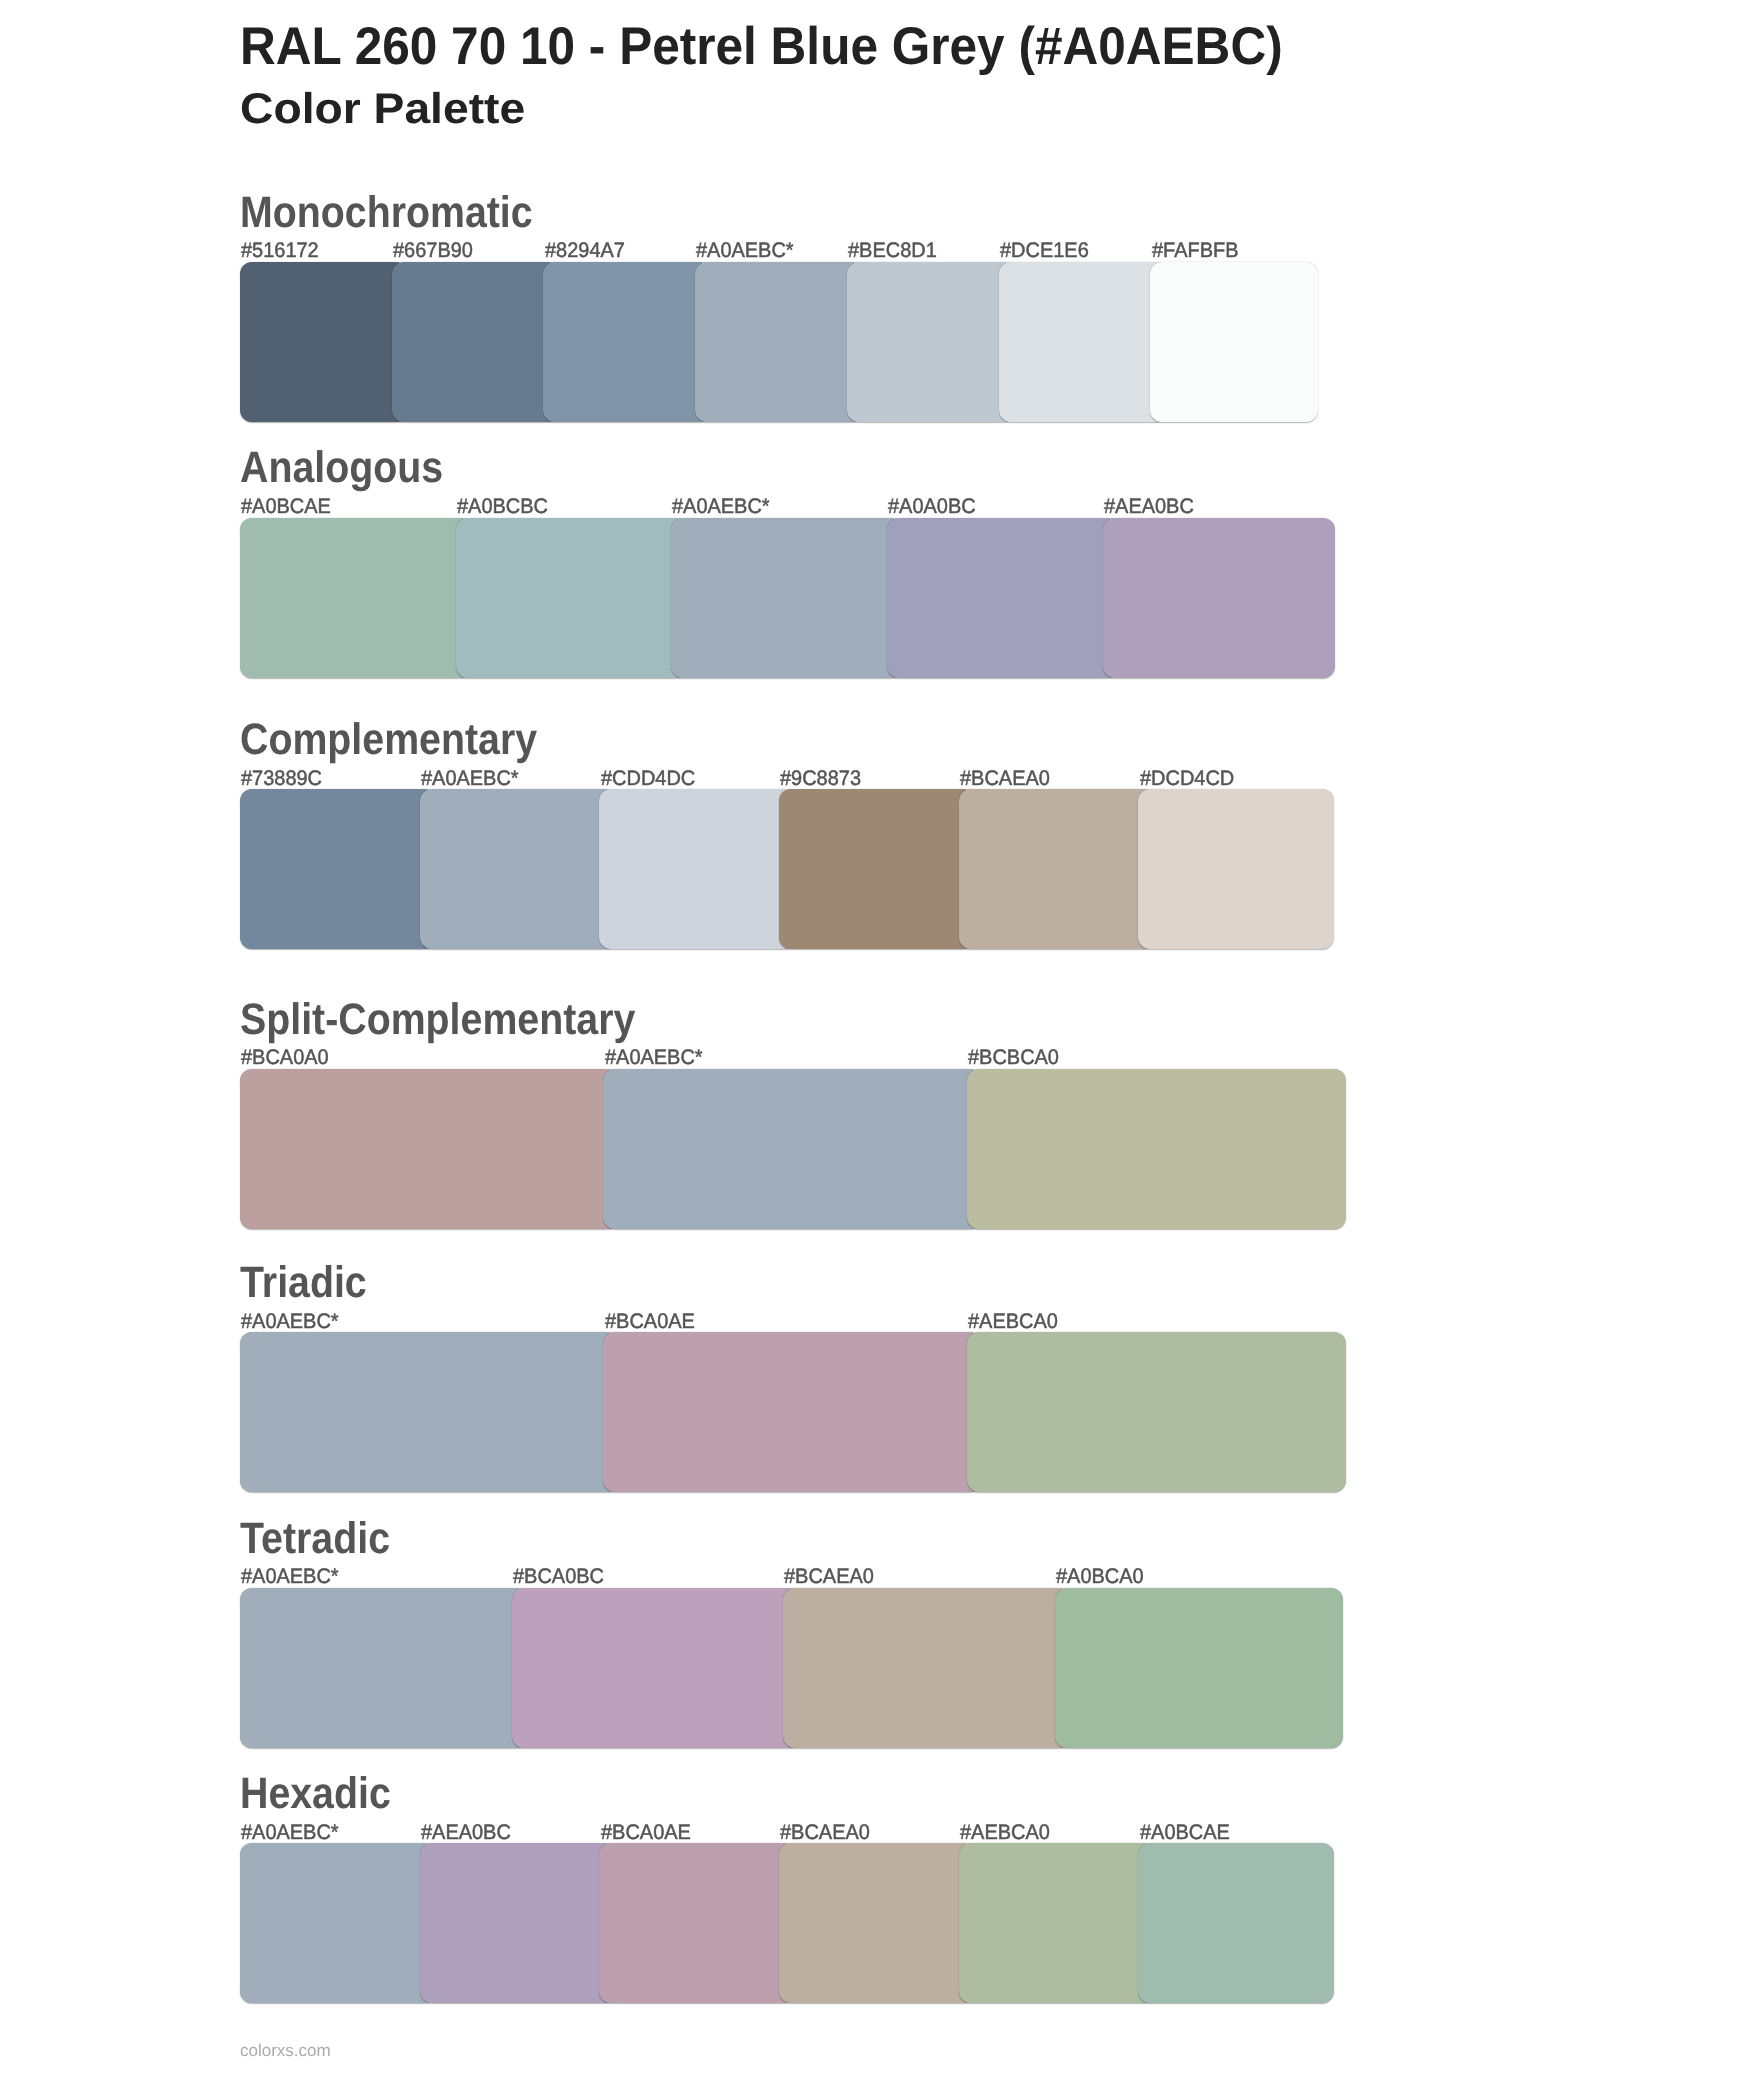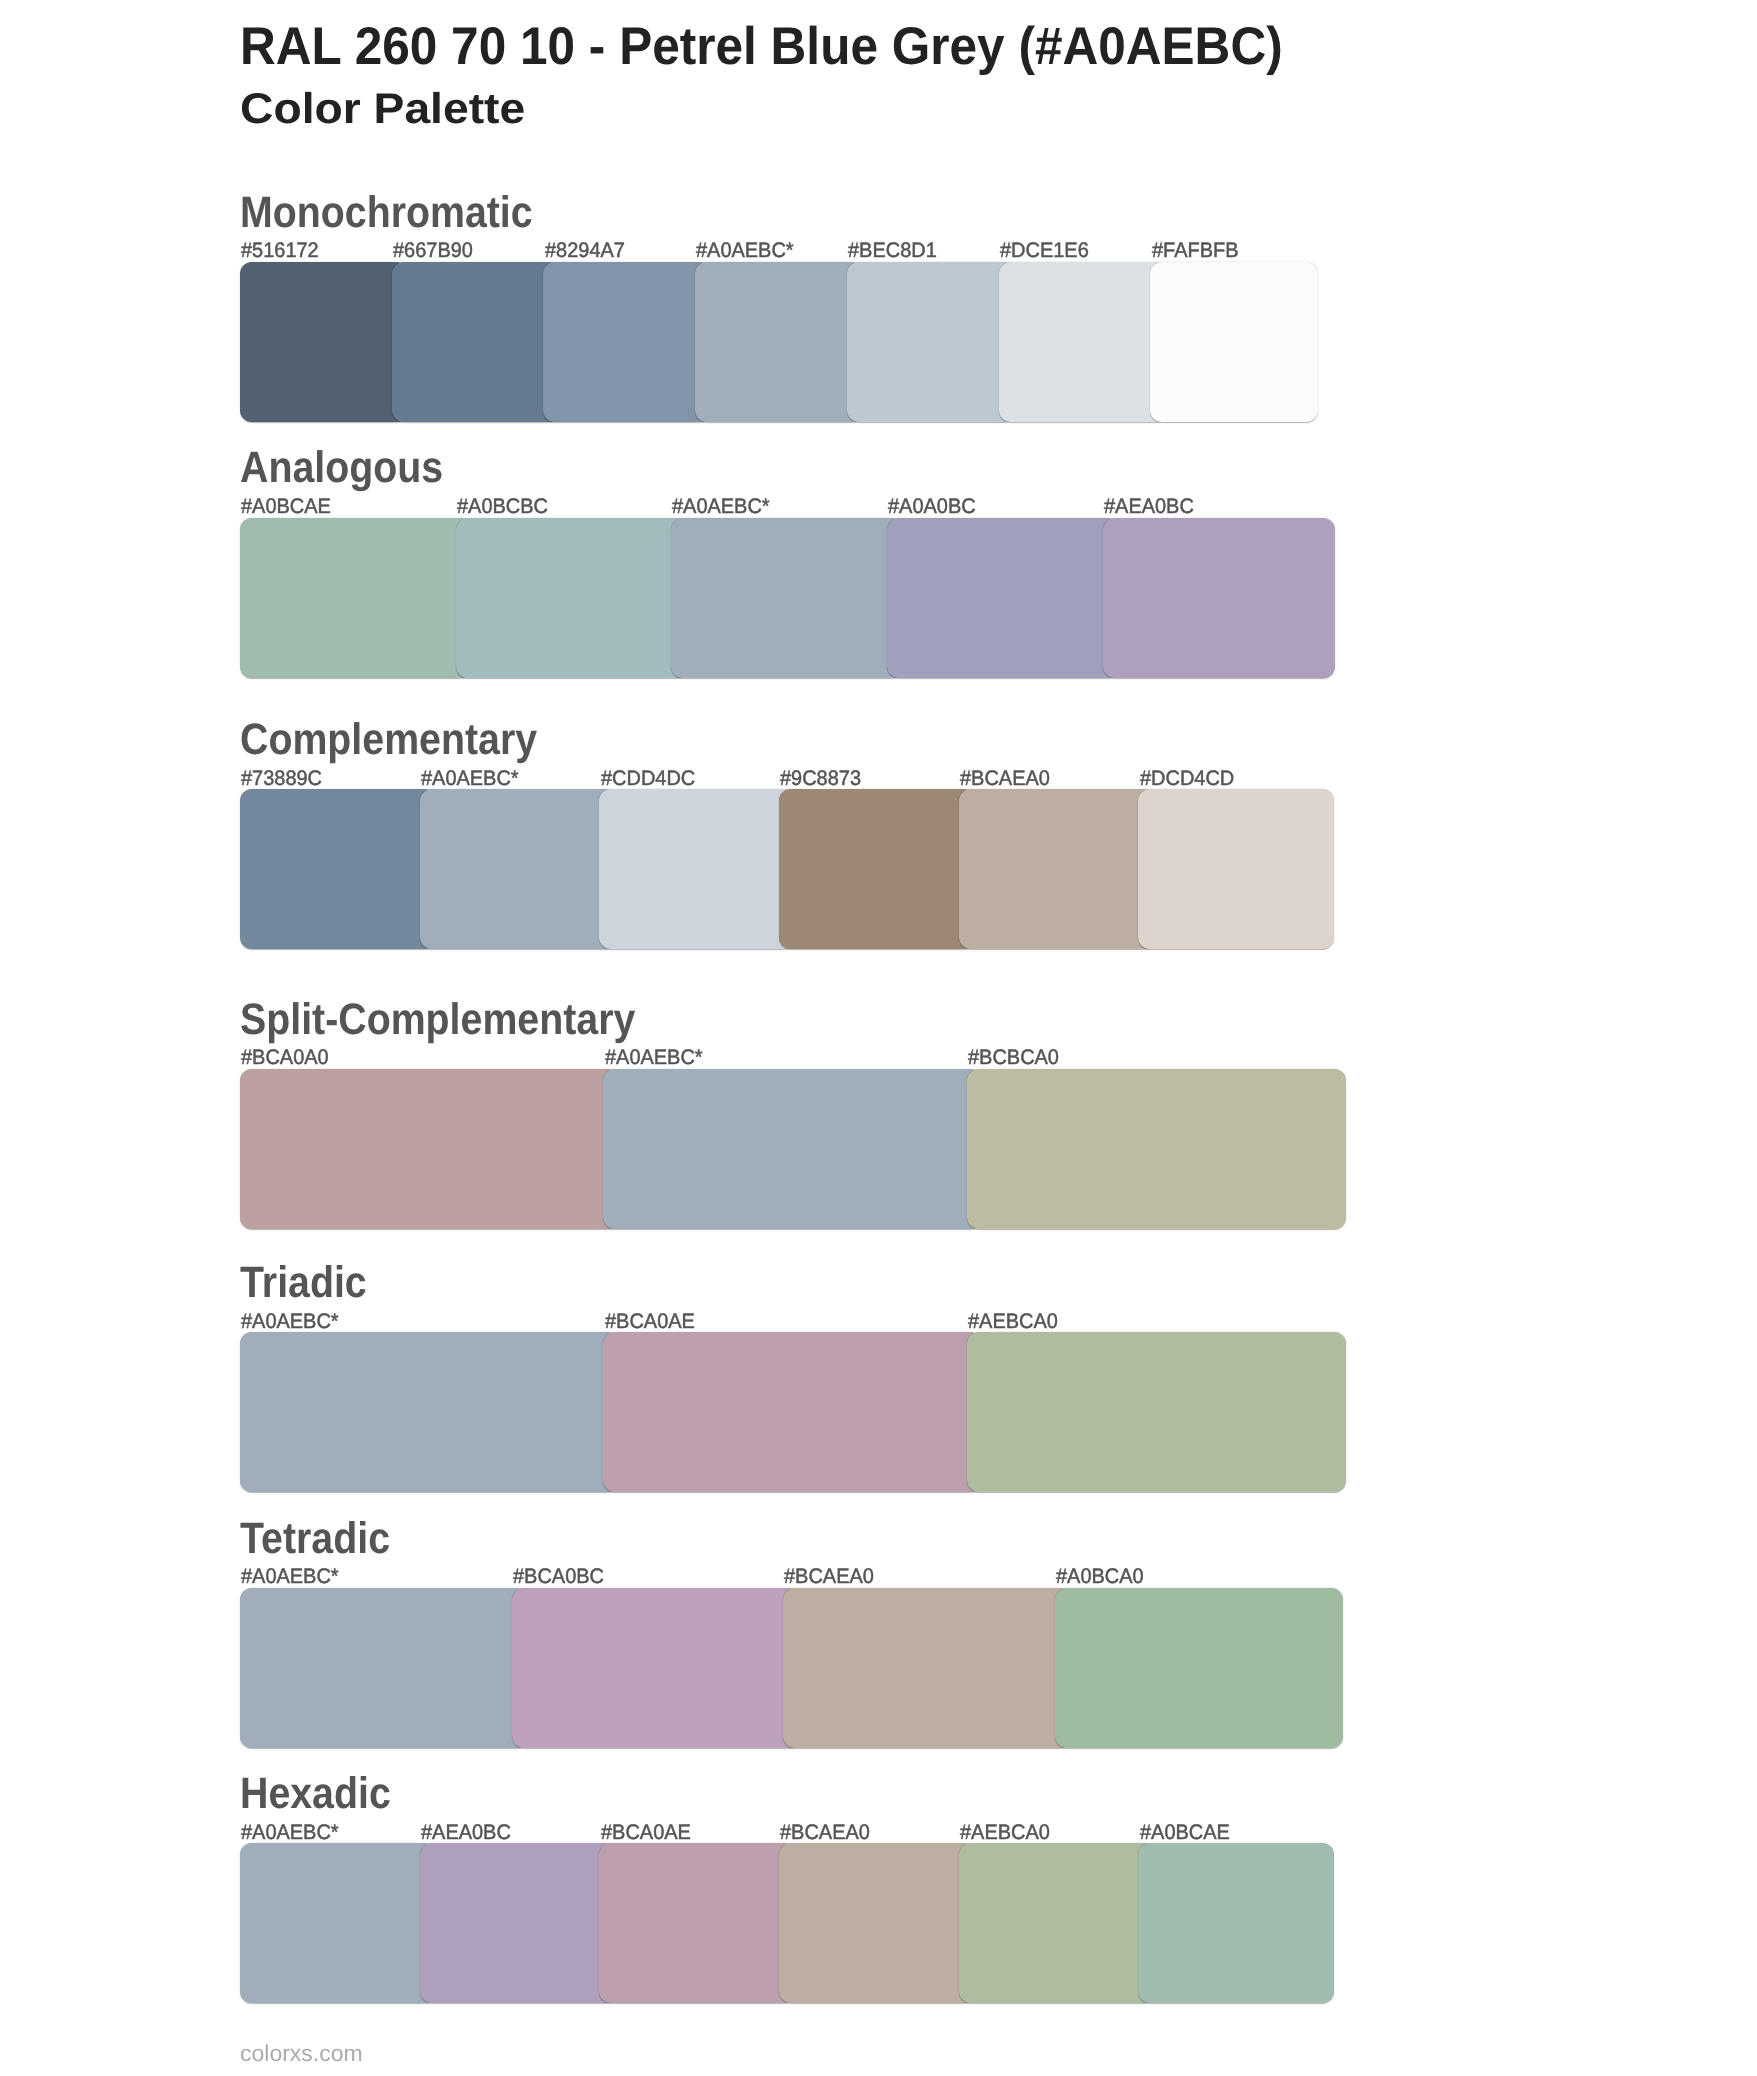--- a/index.html
+++ b/index.html
@@ -69,21 +69,21 @@
     line-height: 1;
   }
   .sw {
     position: absolute;
     border-radius: 12px;
     box-shadow: 0 0.8px 1.2px rgba(0,0,0,0.30), 0 0 0.8px rgba(0,0,0,0.10);
   }
   .footer {
     position: absolute;
     left: 240px;
-    font-size: 23px;
+    font-size: 17px;
     color: #ababab;
     line-height: 1;
     white-space: nowrap;
     text-align: right;
   }
 </style>
 </head>
 <body>
 
 <div class="page">

